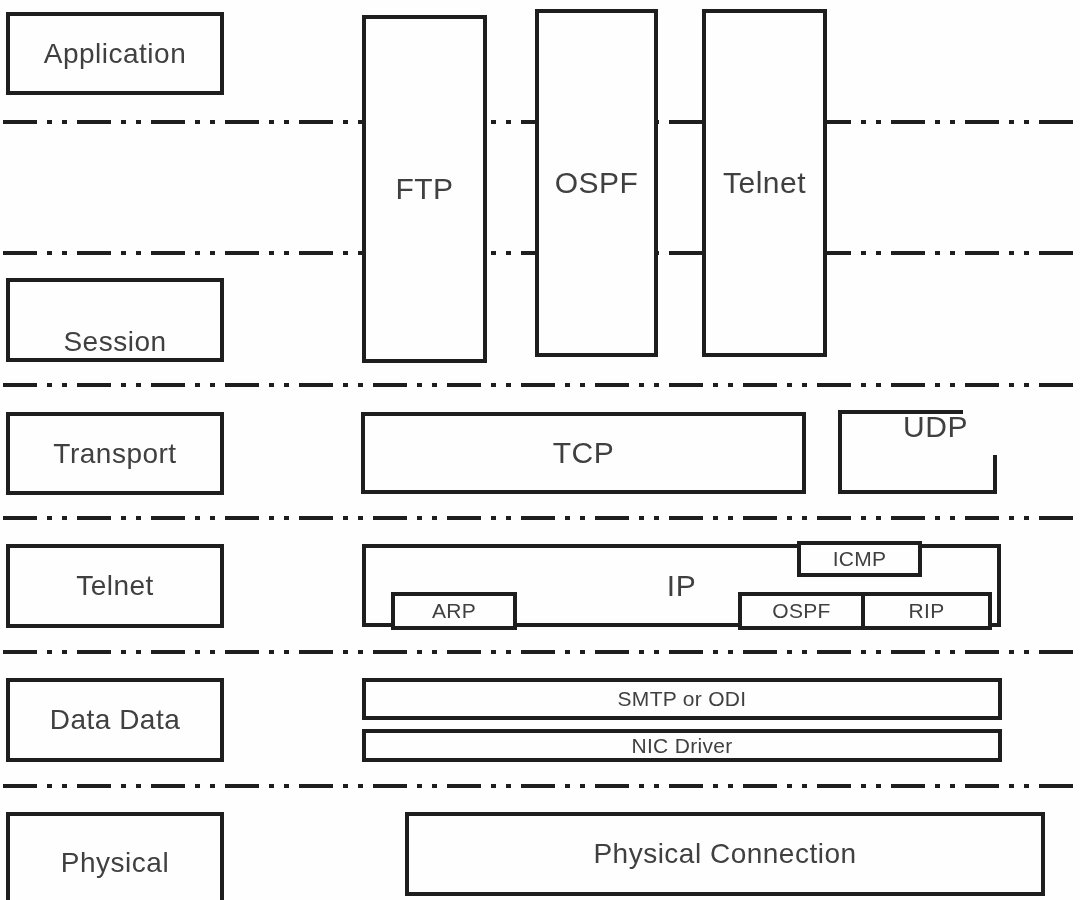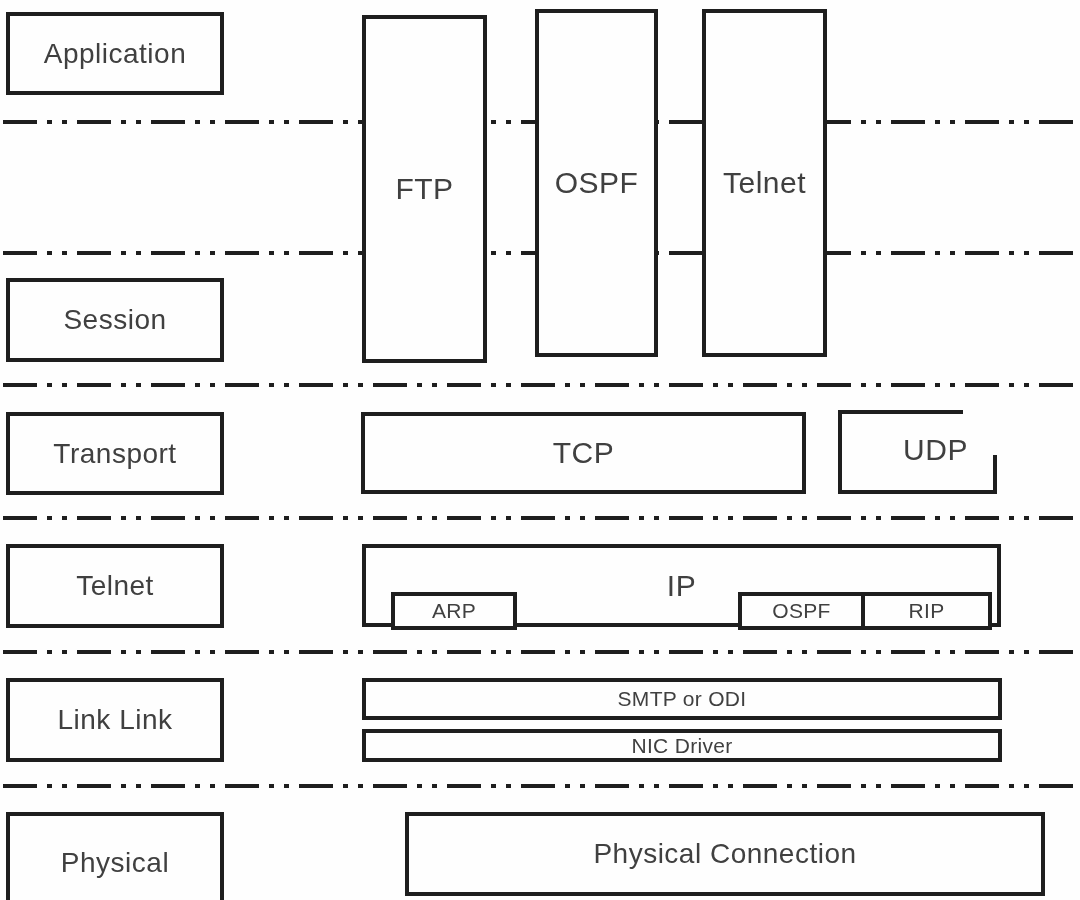--- a/index.html
+++ b/index.html
@@ -42,21 +42,21 @@
   .label-sm  { font-size: 21px; letter-spacing: 0.3px; }
 
   
   .udp-box {
     position: absolute;
     background: #fefefe;
     border: none;
     border-left: 4px solid #1e1e1e;
     border-bottom: 4px solid #1e1e1e;
     display: flex;
-    align-items: center;
+    align-items: flex-start;
     justify-content: center;
     z-index: 2;
     padding-left: 32px;
   }
   .udp-top-seg {
     position: absolute;
     top: 0; left: 0;
     width: 121px; height: 4px;
     background: #1e1e1e;
   }
@@ -77,31 +77,31 @@
     <line x1="3" y1="253" x2="1080" y2="253" stroke="#1e1e1e" stroke-width="4" stroke-dasharray="34 10 5 10 5 10"></line>
     <line x1="3" y1="385" x2="1080" y2="385" stroke="#1e1e1e" stroke-width="4" stroke-dasharray="34 10 5 10 5 10"></line>
     <line x1="3" y1="518" x2="1080" y2="518" stroke="#1e1e1e" stroke-width="4" stroke-dasharray="34 10 5 10 5 10"></line>
     <line x1="3" y1="652" x2="1080" y2="652" stroke="#1e1e1e" stroke-width="4" stroke-dasharray="34 10 5 10 5 10"></line>
     <line x1="3" y1="786" x2="1080" y2="786" stroke="#1e1e1e" stroke-width="4" stroke-dasharray="34 10 5 10 5 10"></line>
   </svg>
 
   <div class="box" style="left:6px; top:12px; width:218px; height:83px;">
     <span class="label-lg">Application</span>
   </div>
-  <div class="box" style="left:6px; top:278px; width:218px; height:84px;">
+  <div class="box" style="left:6px; top:278px; width:218px; height:84px;align-items:flex-end;">
     <span class="label-lg">Session</span>
   </div>
   <div class="box" style="left:6px; top:412px; width:218px; height:83px;">
     <span class="label-lg">Transport</span>
   </div>
   <div class="box" style="left:6px; top:544px; width:218px; height:84px;">
     <span class="label-lg">Telnet</span>
   </div>
   <div class="box" style="left:6px; top:678px; width:218px; height:84px;">
-    <span class="label-lg">Link Link</span>
+    <span class="label-lg">Data Data</span>
   </div>
   <div class="box" style="left:6px; top:812px; width:218px; height:102px;text-align:center;">
     <span class="label-lg">Physical</span>
   </div>
 
   <div class="box" style="left:362px; top:15px; width:125px; height:348px;">
     <span class="label-xl">FTP</span>
   </div>
   <div class="box" style="left:535px; top:9px; width:123px; height:348px;">
     <span class="label-xl">OSPF</span>
@@ -115,20 +115,23 @@
   </div>
   <div class="udp-box" style="left:838px; top:410px; width:159px; height:84px;">
     <div class="udp-top-seg"></div>
     <div class="udp-right-seg"></div>
     <span class="label-xl">UDP</span>
   </div>
 
   <div class="box" style="left:362px; top:544px; width:639px; height:83px;">
     <span class="label-xl">IP</span>
   </div>
+  <div class="box sub" style="left:797px; top:541px; width:125px; height:36px;">
+    <span class="label-sm">ICMP</span>
+  </div>
   <div class="box sub" style="left:391px; top:592px; width:126px; height:38px;">
     <span class="label-sm">ARP</span>
   </div>
   <div class="box sub" style="left:738px; top:592px; width:127px; height:38px;">
     <span class="label-sm">OSPF</span>
   </div>
   <div class="box sub" style="left:861px; top:592px; width:131px; height:38px;">
     <span class="label-sm">RIP</span>
   </div>
 

